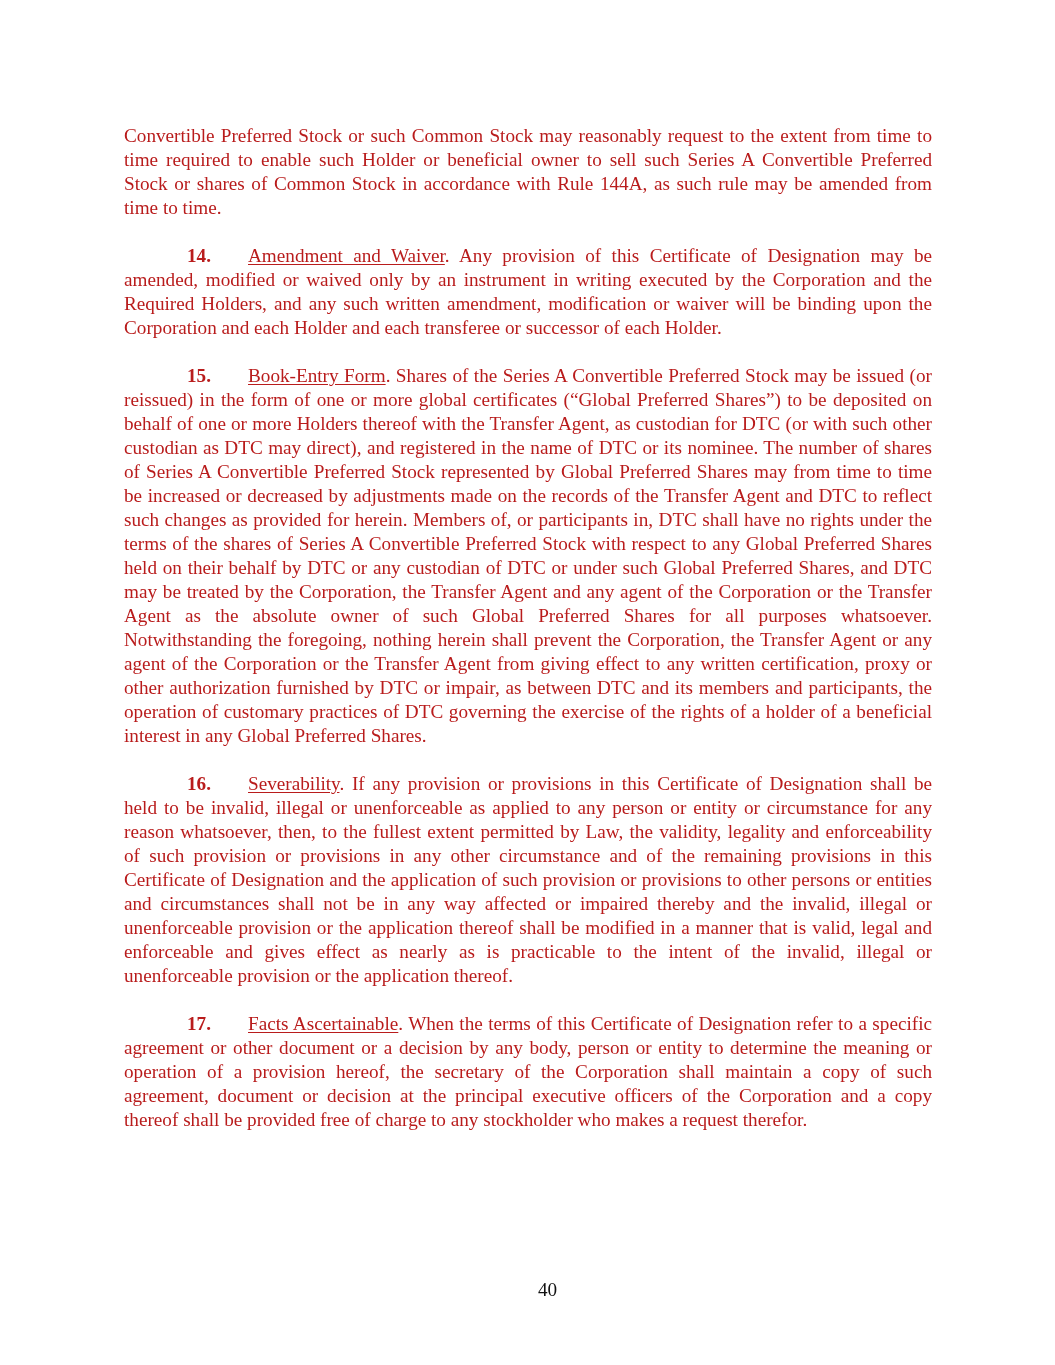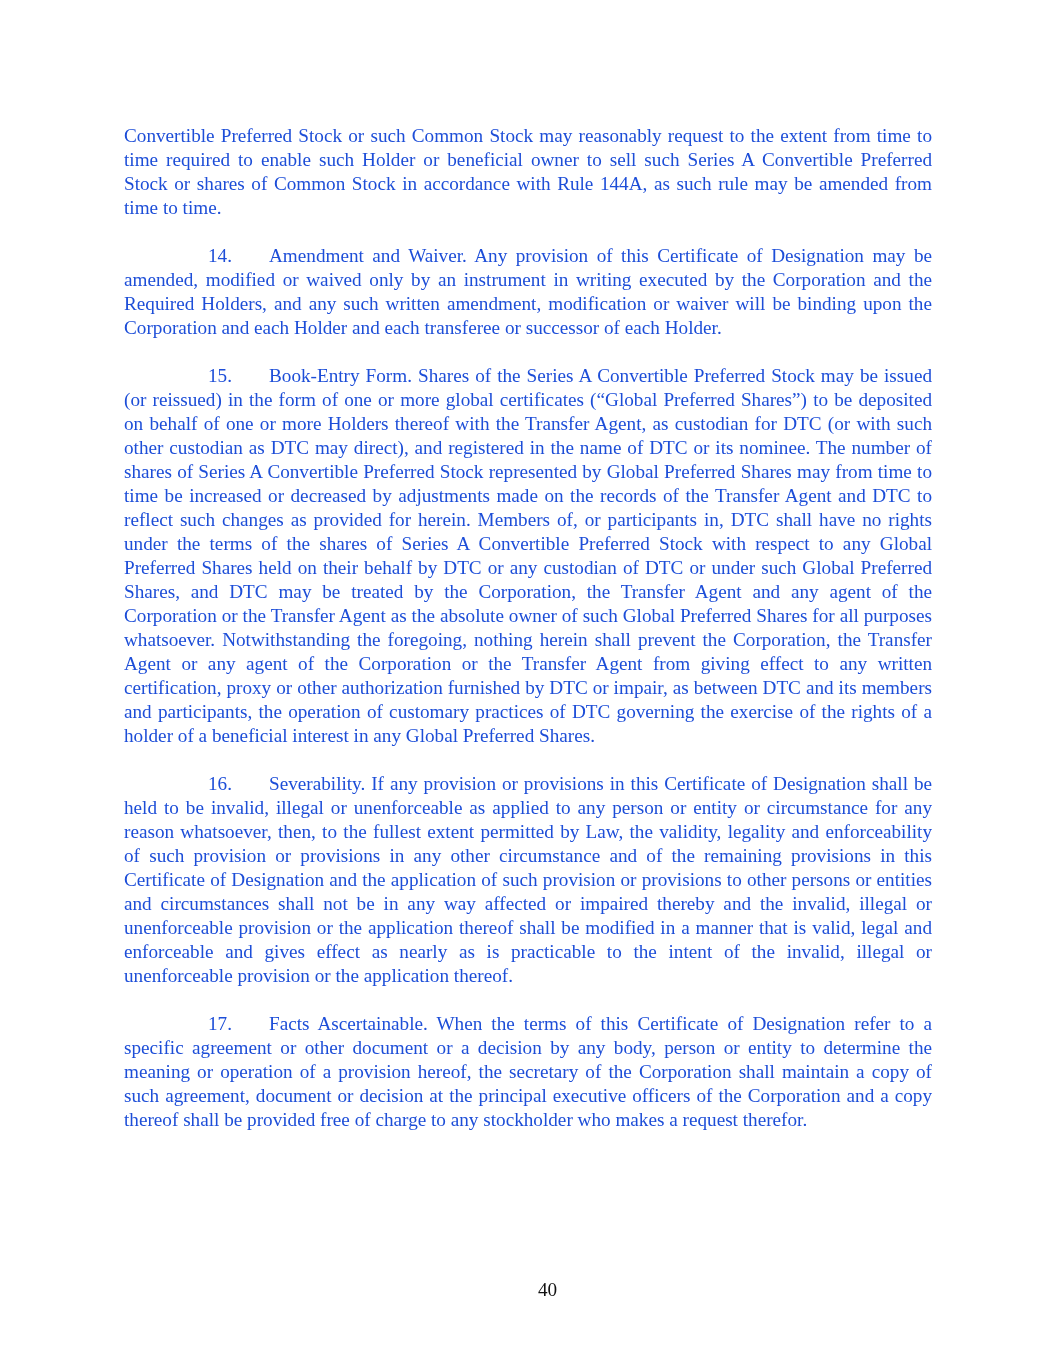--- a/index.html
+++ b/index.html
@@ -1,25 +1,25 @@
 <!DOCTYPE html>
 <html><head>
 <meta charset="utf-8">
 <style>
   html, body { margin: 0; padding: 0; background: #ffffff; }
   body { width: 1055px; height: 1365px; position: relative; overflow: hidden; }
   .page {
     position: absolute; left: 124px; top: 124px; width: 808px;
     font-family: "Liberation Serif", "DejaVu Serif", serif;
-    font-size: 19.2px; line-height: 24px; color: #1d4ed8;
+    font-size: 19.2px; line-height: 24px; color: #b91c1c;
     text-align: justify;
   }
   .para { margin: 0 0 24px 0; }
-  .num { display: inline-block; width: 61px; margin-left: 84px; }
-  .heading { text-underline-offset: 2px; }
+  .num { display: inline-block; width: 61px; margin-left: 63px; font-weight: bold; }
+  .heading { text-decoration: underline; text-underline-offset: 2px; }
   .bold { font-weight: normal; }
   .page-number {
     position: absolute; top: 1279px; left: 0; width: 1055px; text-align: center;
     font-family: "Liberation Serif", "DejaVu Serif", serif; font-size: 19.2px; color: #111111; padding-left: 20px;
   }
 </style>
 </head>
 <body>
 
 <div class="page">

